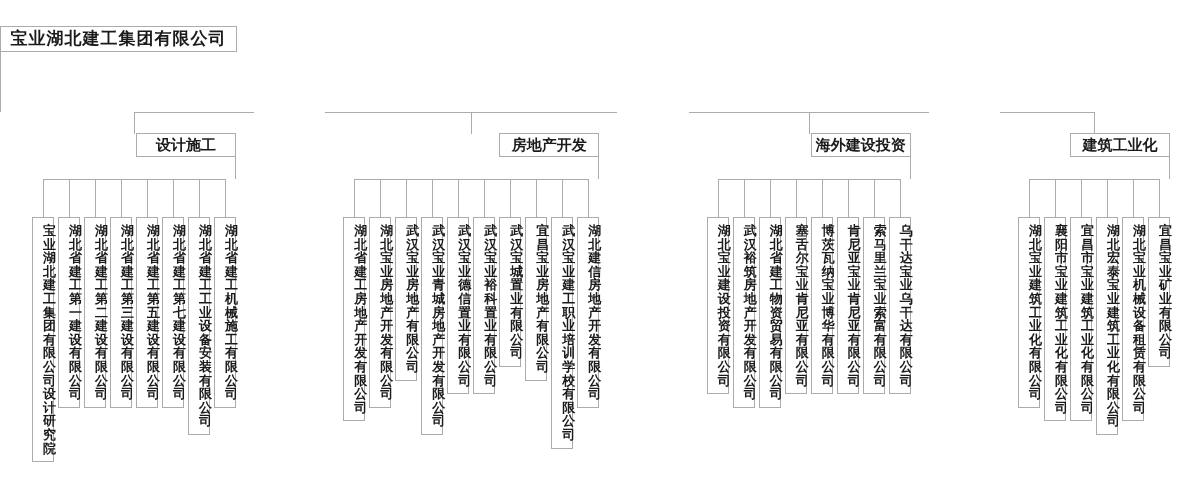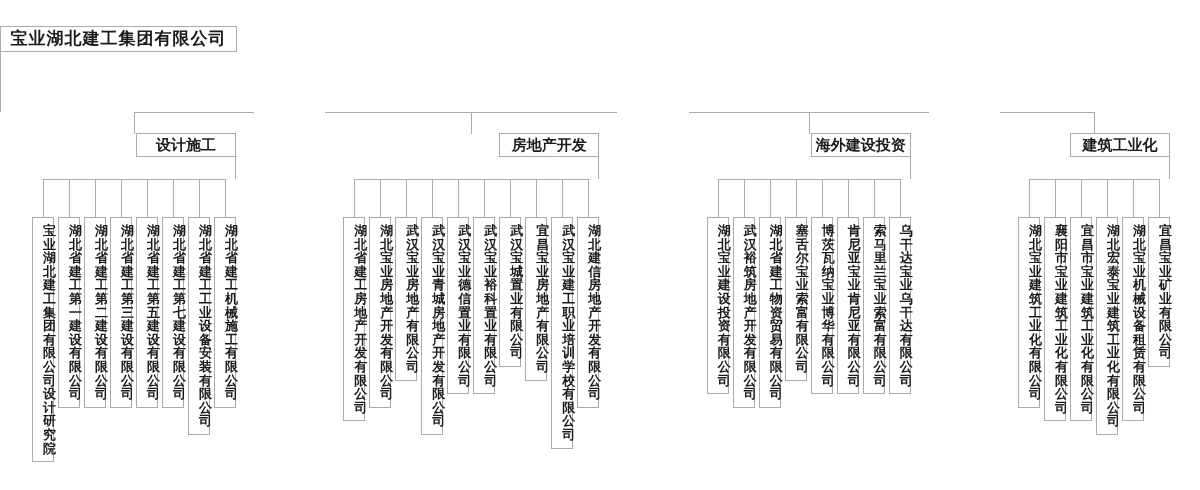--- a/index.html
+++ b/index.html
@@ -177,21 +177,21 @@
           <div class="leaf-wrap">
             <div class="leaf vtext">湖北宝业建设投资有限公司</div>
           </div>
           <div class="leaf-wrap">
             <div class="leaf vtext">武汉裕筑房地产开发有限公司</div>
           </div>
           <div class="leaf-wrap">
             <div class="leaf vtext">湖北省建工物资贸易有限公司</div>
           </div>
           <div class="leaf-wrap">
-            <div class="leaf vtext">塞舌尔　宝业索富有限公司</div>
+            <div class="leaf vtext">塞舌尔　宝业肯尼亚有限公司</div>
           </div>
           <div class="leaf-wrap">
             <div class="leaf vtext">博茨瓦纳　宝业博华有限公司</div>
           </div>
           <div class="leaf-wrap">
             <div class="leaf vtext">肯尼亚　宝业肯尼亚有限公司</div>
           </div>
           <div class="leaf-wrap">
             <div class="leaf vtext">索马里兰　宝业索富有限公司</div>
           </div>

